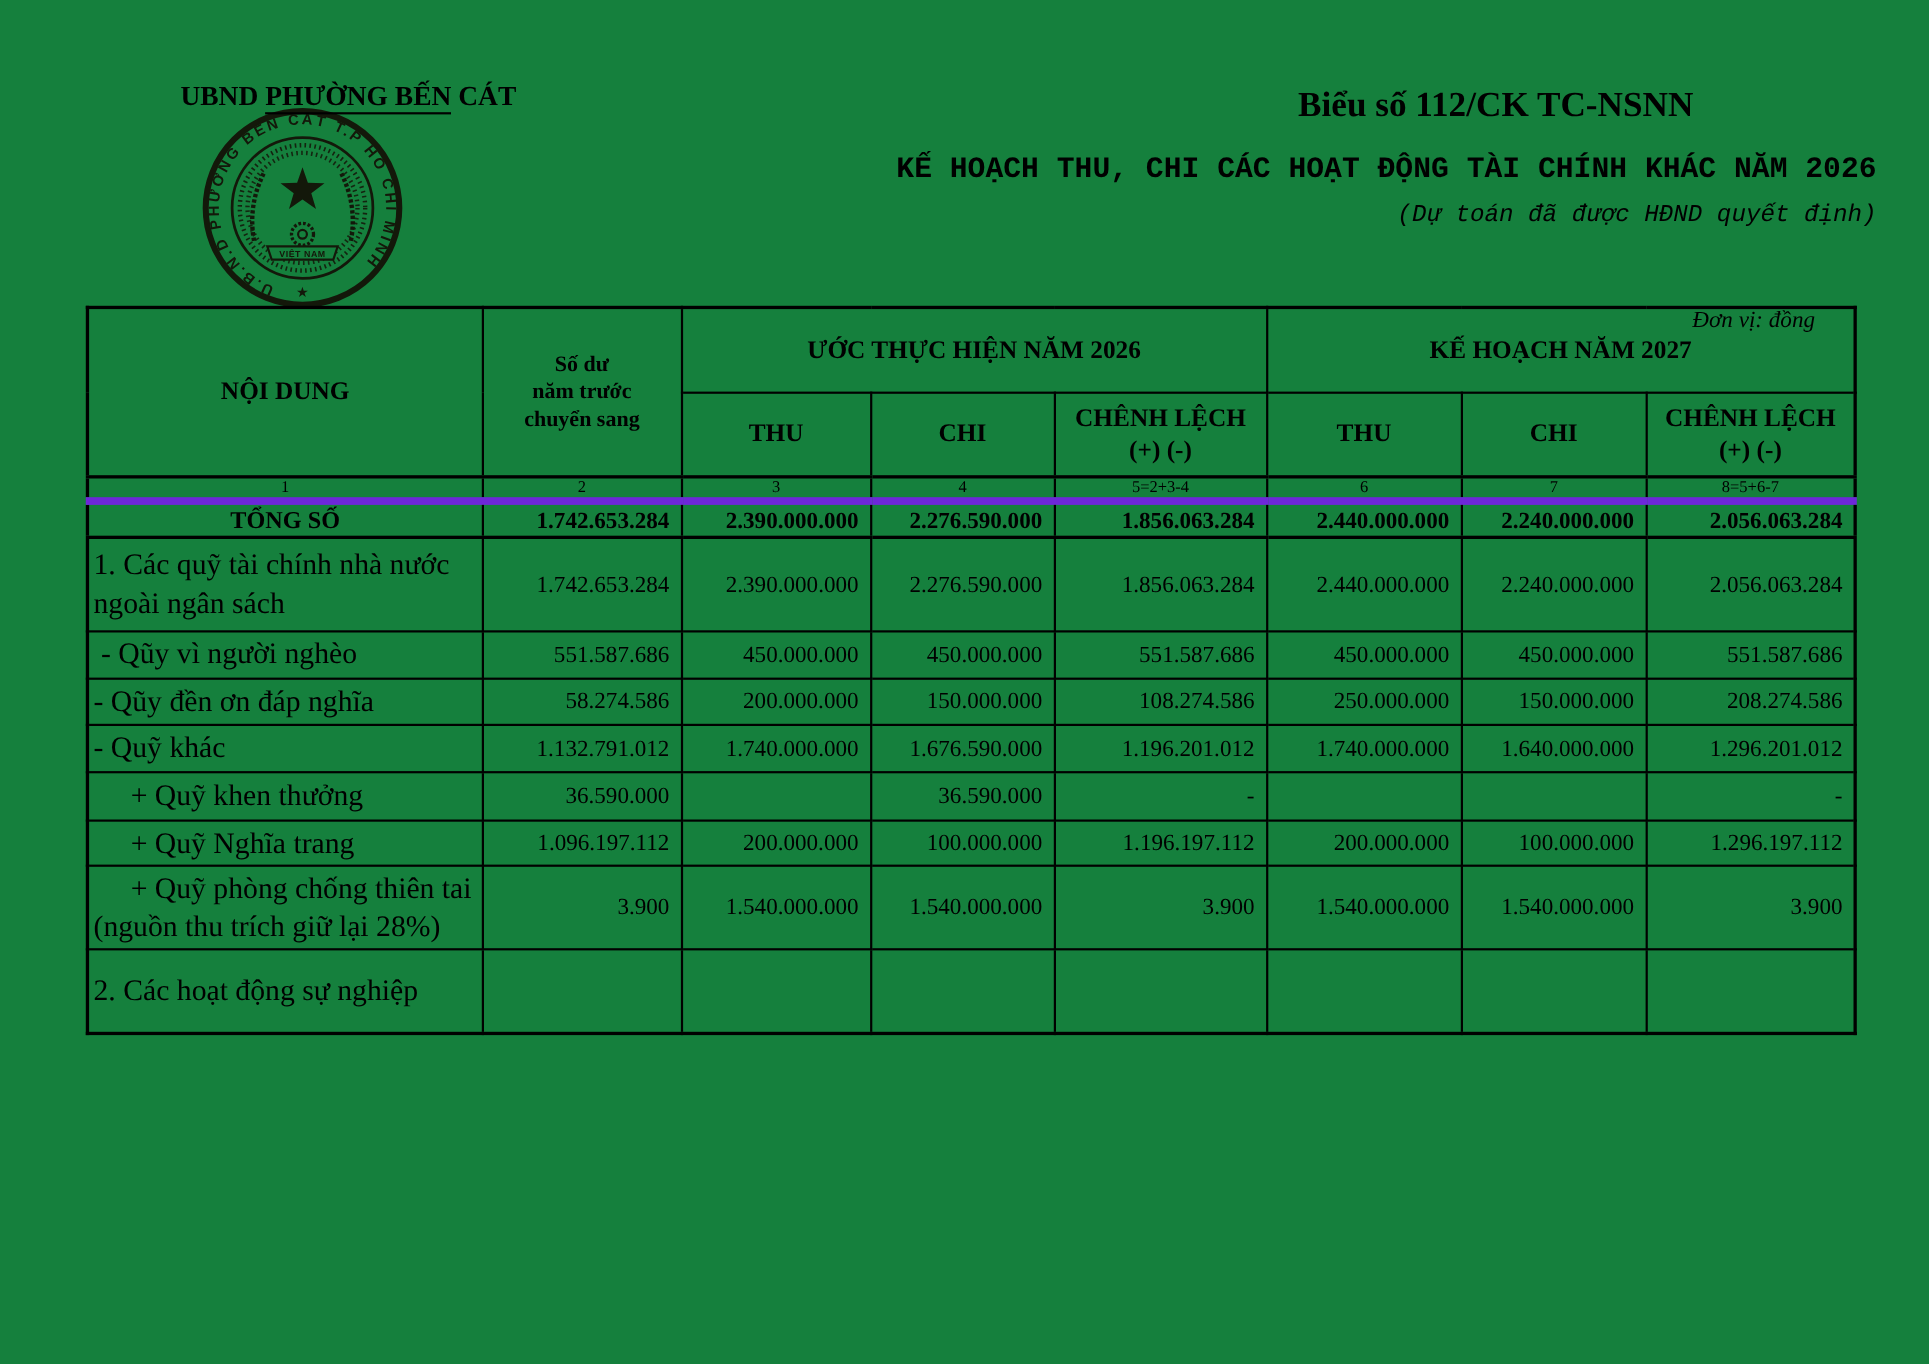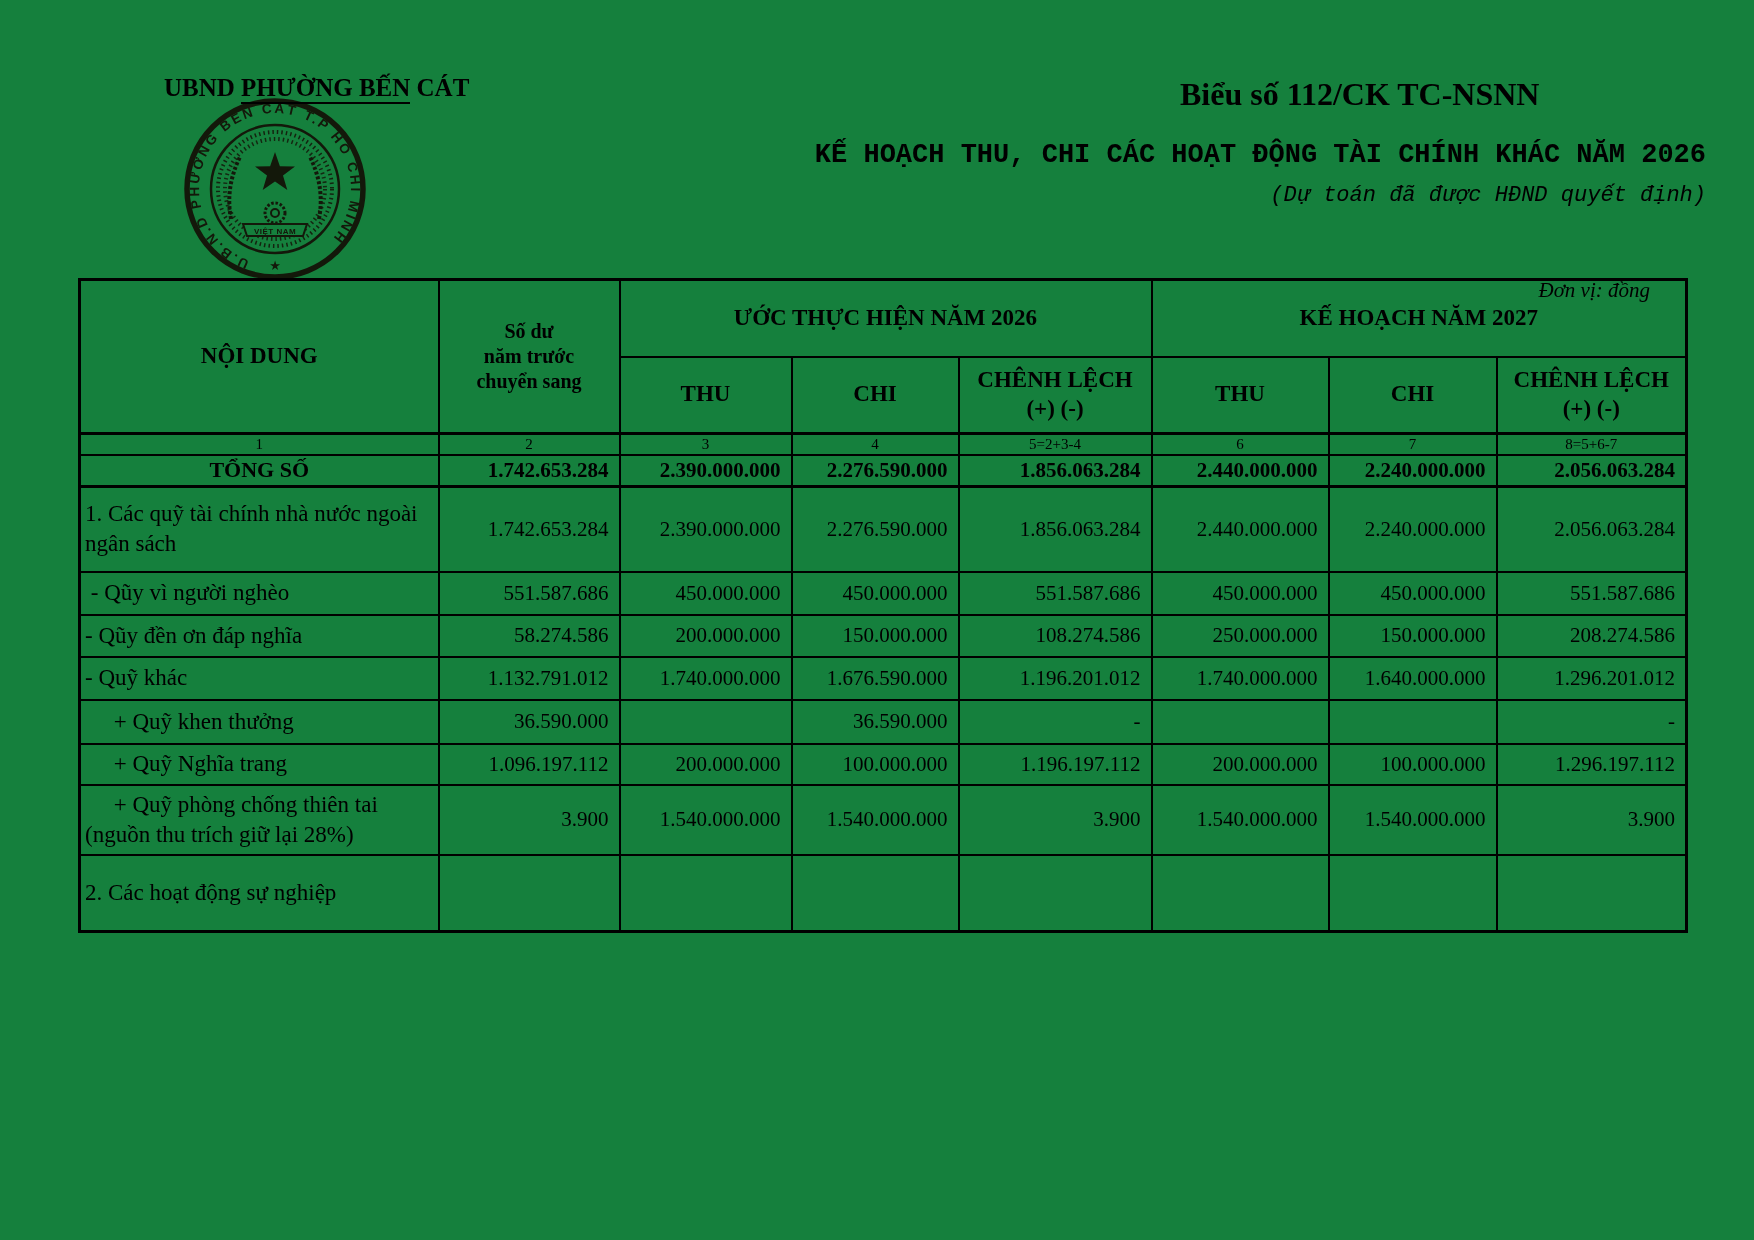--- a/index.html
+++ b/index.html
@@ -18,24 +18,24 @@
   table.main{
     position:absolute;left:78px;top:278px;
     border-collapse:collapse;table-layout:fixed;width:1607px;
     border:3px solid #000;
   }
   table.main td{border:2px solid #000;vertical-align:middle;overflow:hidden;}
   td.hc{font-weight:bold;text-align:center;font-size:23px;line-height:1.25;}
   td.hc-sm{font-size:20px;margin-left:48px;}
   .pre{white-space:pre-line;}
   tr.nums td{font-size:15px;text-align:center;font-weight:normal;padding:0;border-top:3px solid #000;}
-  tr.total td{border-top:1px solid #6d28d9;border-bottom:3px solid #000;font-weight:bold;}
+  tr.total td{border-top:7px solid #6d28d9;border-bottom:3px solid #000;font-weight:bold;}
   td.t-label{text-align:center;font-size:22px;}
   td.num{text-align:right;padding:0 10px 0 2px;font-size:21px;white-space:nowrap;}
-  td.lbl{text-align:left;padding:2px 6px 2px 4px;font-size:23px;line-height:1.3;white-space:pre-line;}
+  td.lbl{text-align:left;padding:2px 6px 2px 4px;font-size:27px;line-height:1.3;white-space:pre-line;}
   svg.seal{position:absolute;left:183px;top:97px;mix-blend-mode:multiply;opacity:0.93;}
   .seal-stroke{fill:none;stroke:var(--seal-color,#dd2015);}
   .seal-fill{fill:var(--seal-color,#dd2015);}
   .seal-text{font-family:"Liberation Sans","DejaVu Sans",sans-serif;font-weight:bold;}
 </style>
 </head>
 <body>
 
 <div class="page">
 

